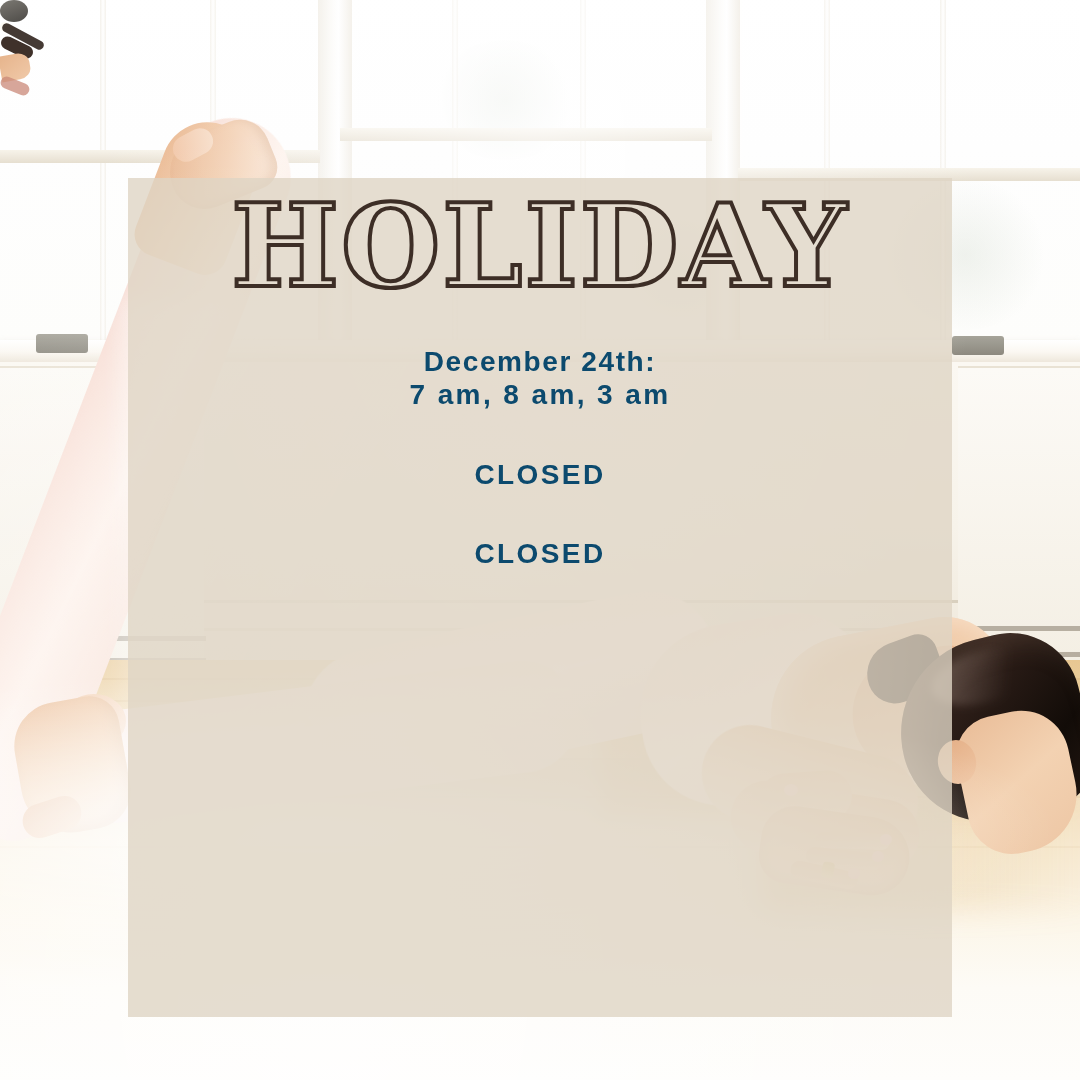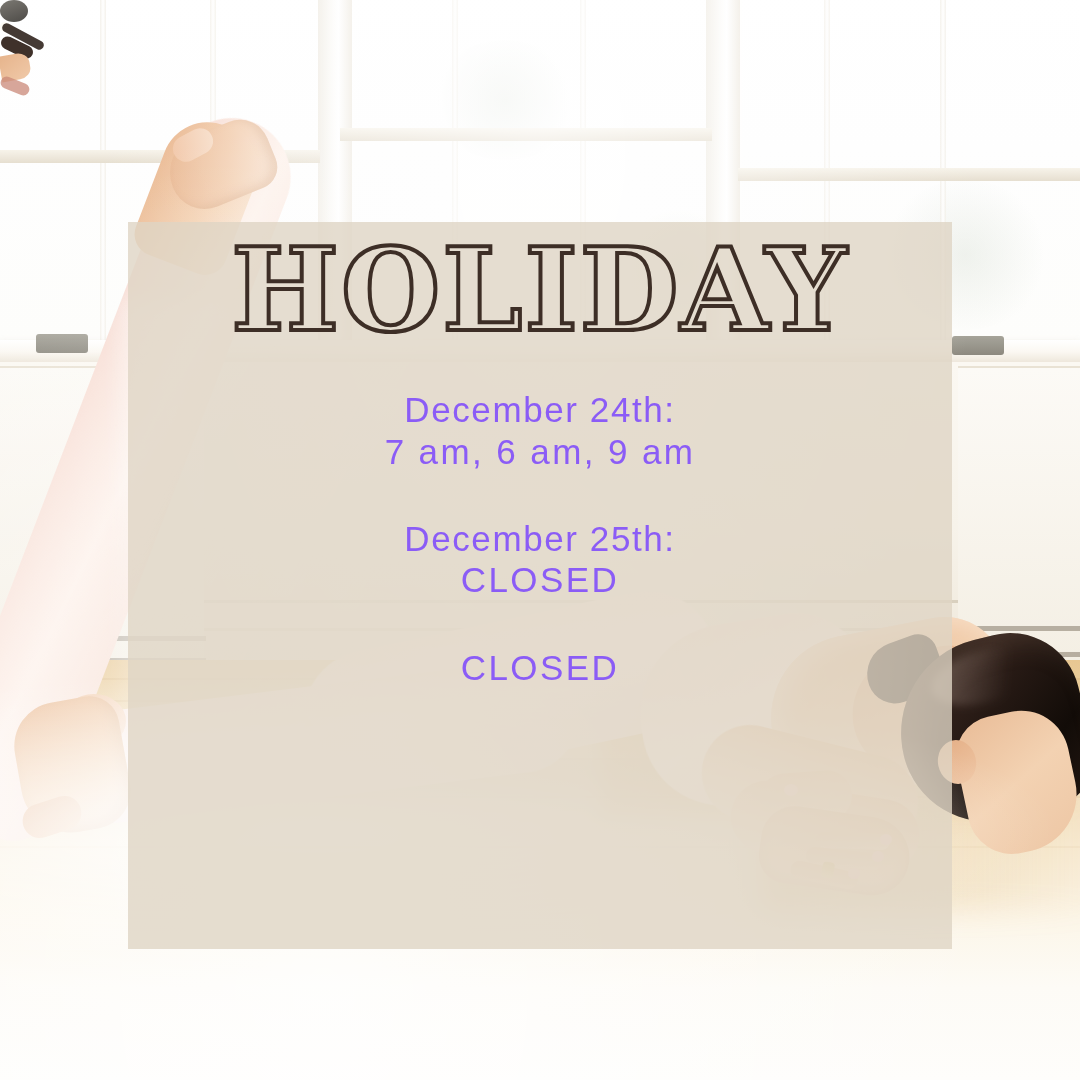--- a/index.html
+++ b/index.html
@@ -325,23 +325,23 @@
   .wash{
     position:absolute;inset:0;
     background:
       radial-gradient(ellipse at 50% 14%, rgba(255,255,255,.62), rgba(255,255,255,0) 58%),
       radial-gradient(ellipse at 30% 92%, rgba(255,255,255,.72), rgba(255,255,255,0) 62%);
     pointer-events:none;
   }
 
   
   .overlay{
-    position:absolute;left:128px;top:178px;width:824px;height:727px;
+    position:absolute;left:128px;top:178px;width:824px;height:839px;
     background:rgba(222,212,196,.80);
-    display:flex;flex-direction:column;align-items:center;margin-top:44px;
+    display:flex;flex-direction:column;align-items:center;
   }
 
   
   .title{
     text-align:center;
     margin-top:14px;
     width:100%;
     user-select:none;
   }
   .title-line{
@@ -365,24 +365,24 @@
     display:flex;flex-direction:column;align-items:center;
   }
   .block{
     text-align:center;
     margin-bottom:46px;
     width:100%;
   }
   .block:last-child{margin-bottom:0;}
   .block-date,.block-detail{
     display:block;
-    color:#8b5cf6;
+    color:#0c4a6e;
     font-family:"Liberation Sans", sans-serif;
-    font-weight:normal;
-    font-size:35px;
+    font-weight:bold;
+    font-size:28px;
     letter-spacing:1.6px;
     line-height:1.18;
     white-space:nowrap;
   }
   .block-detail{letter-spacing:2.4px;}
 </style>
 </head>
 <body>
 
 <div id="poster">
@@ -487,28 +487,27 @@
   <div class="overlay">
 
     <div class="title">
       <span class="title-line title-1">HOLIDAY</span>
     </div>
 
     <div class="schedule">
 
       <div class="block">
         <span class="block-date">December 24th:</span>
-        <span class="block-detail">7 am, 6 am, 9 am</span>
-      </div>
-
-      <div class="block">
-        <span class="block-date">December 25th:</span>
-        <span class="block-detail">CLOSED</span>
+        <span class="block-detail">7 am, 8 am, 3 am</span>
       </div>
 
       <div class="block">
         <span class="block-detail">CLOSED</span>
       </div>
 
+      <div class="block">
+        <span class="block-detail">CLOSED</span>
+      </div>
+
     </div>
   </div>
 
 </div>
 
 </body></html>

